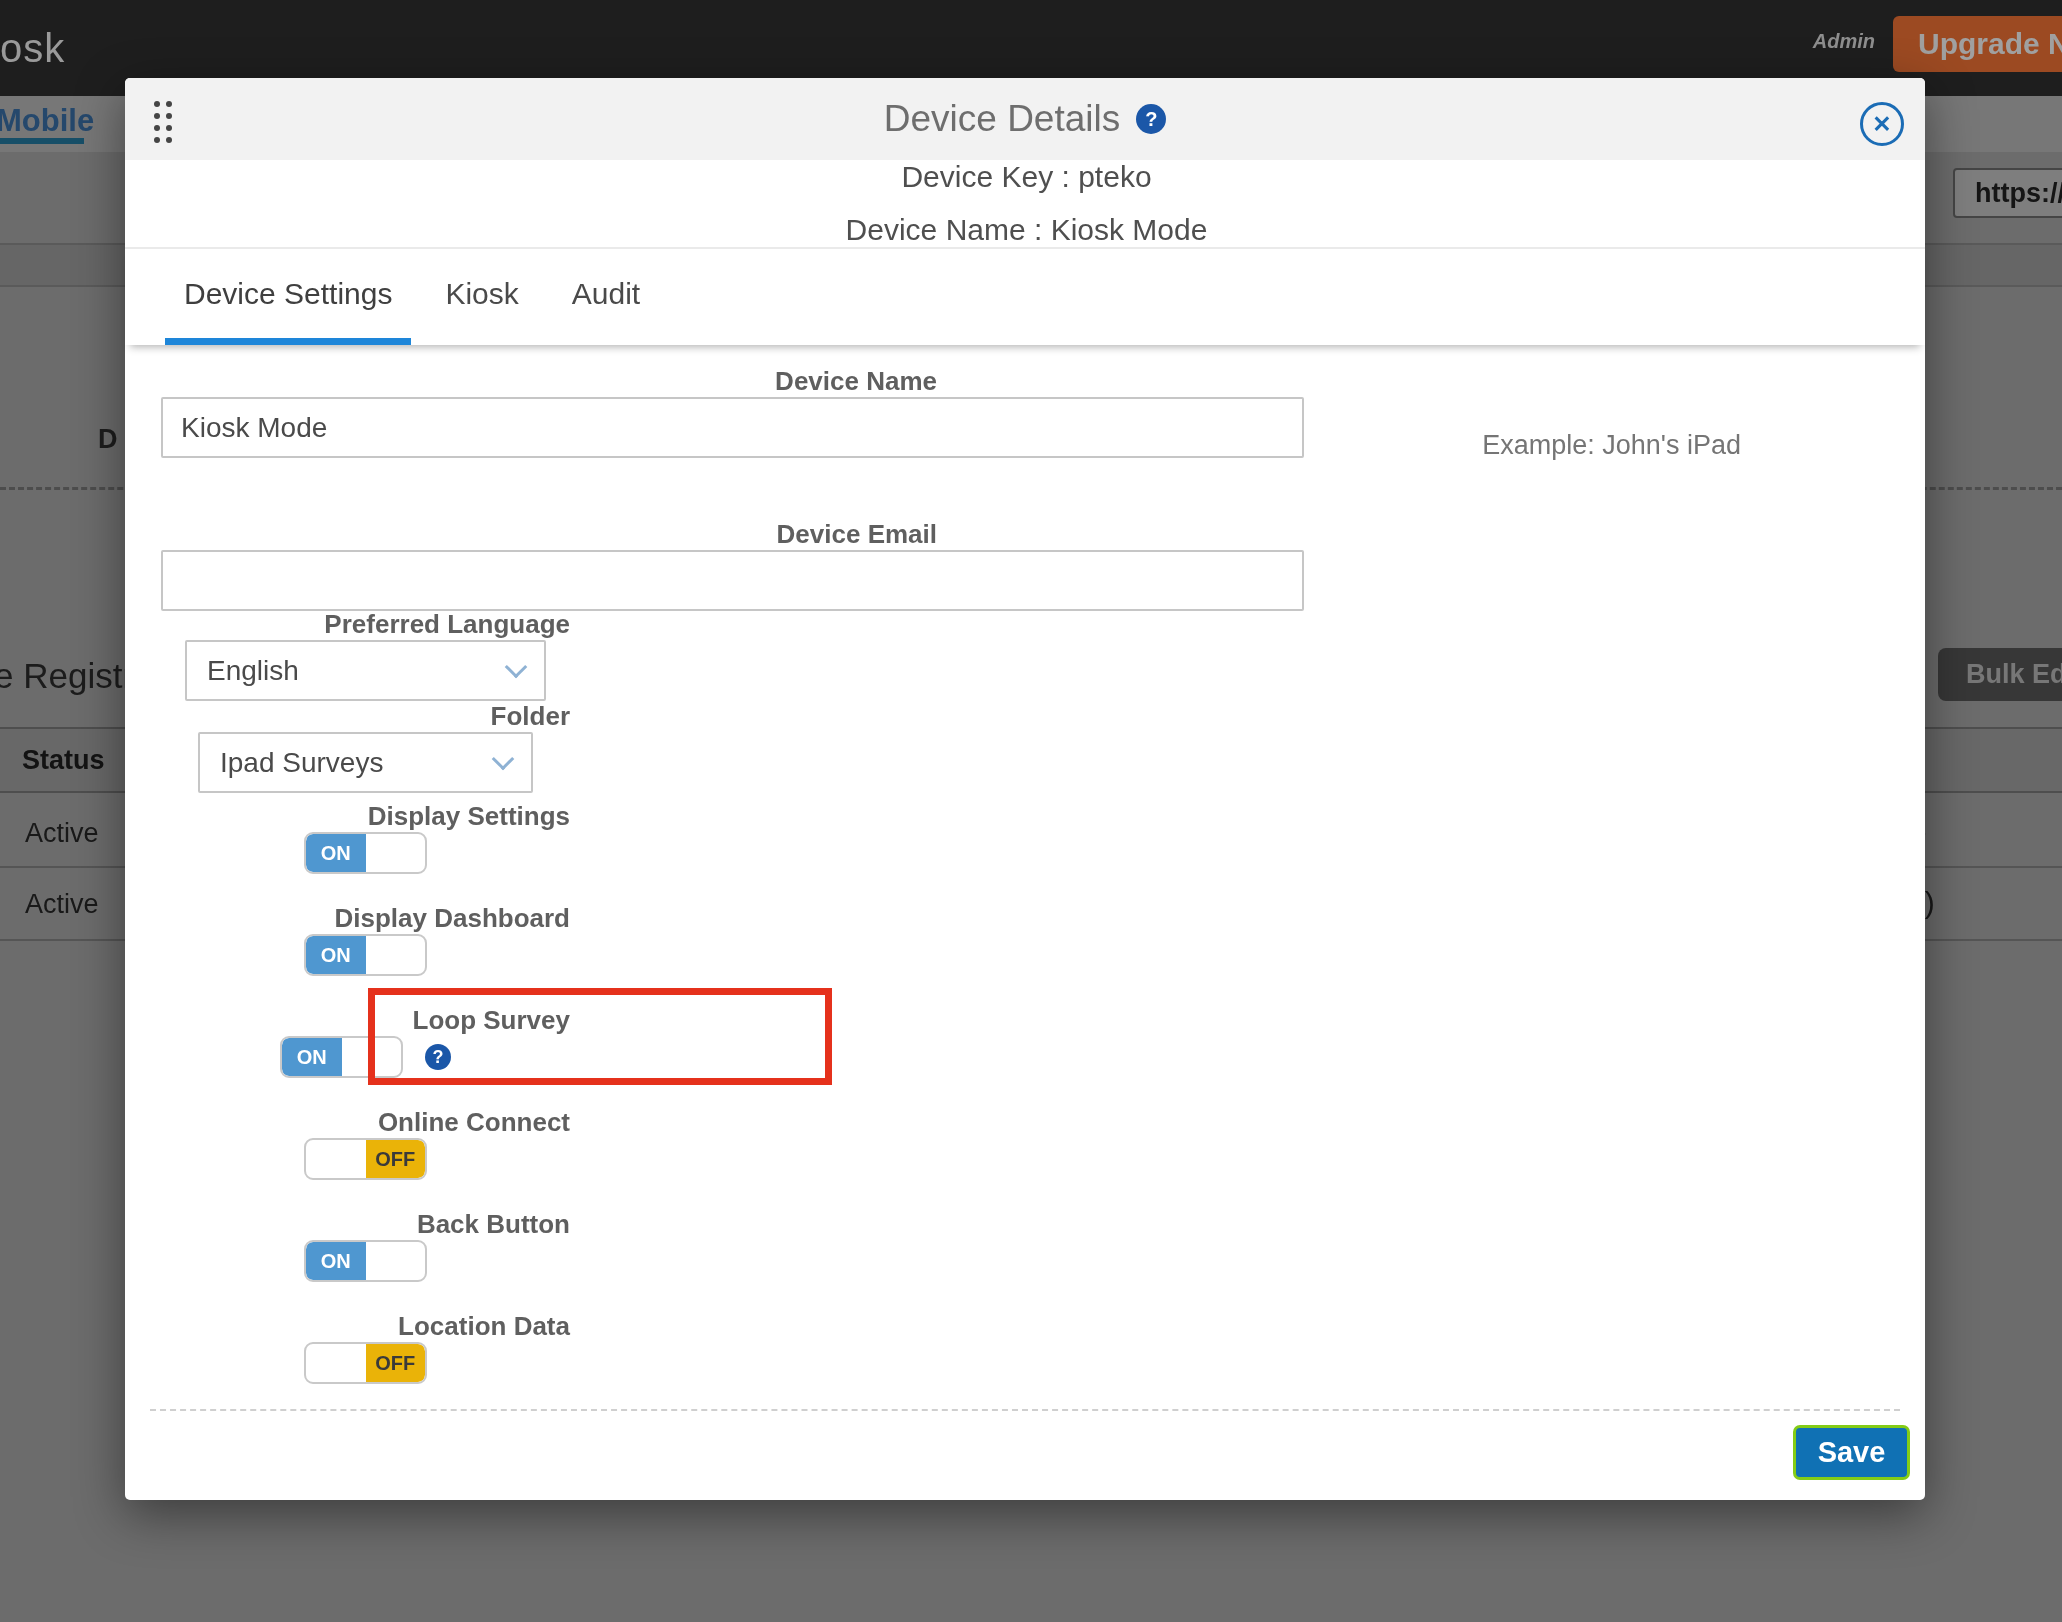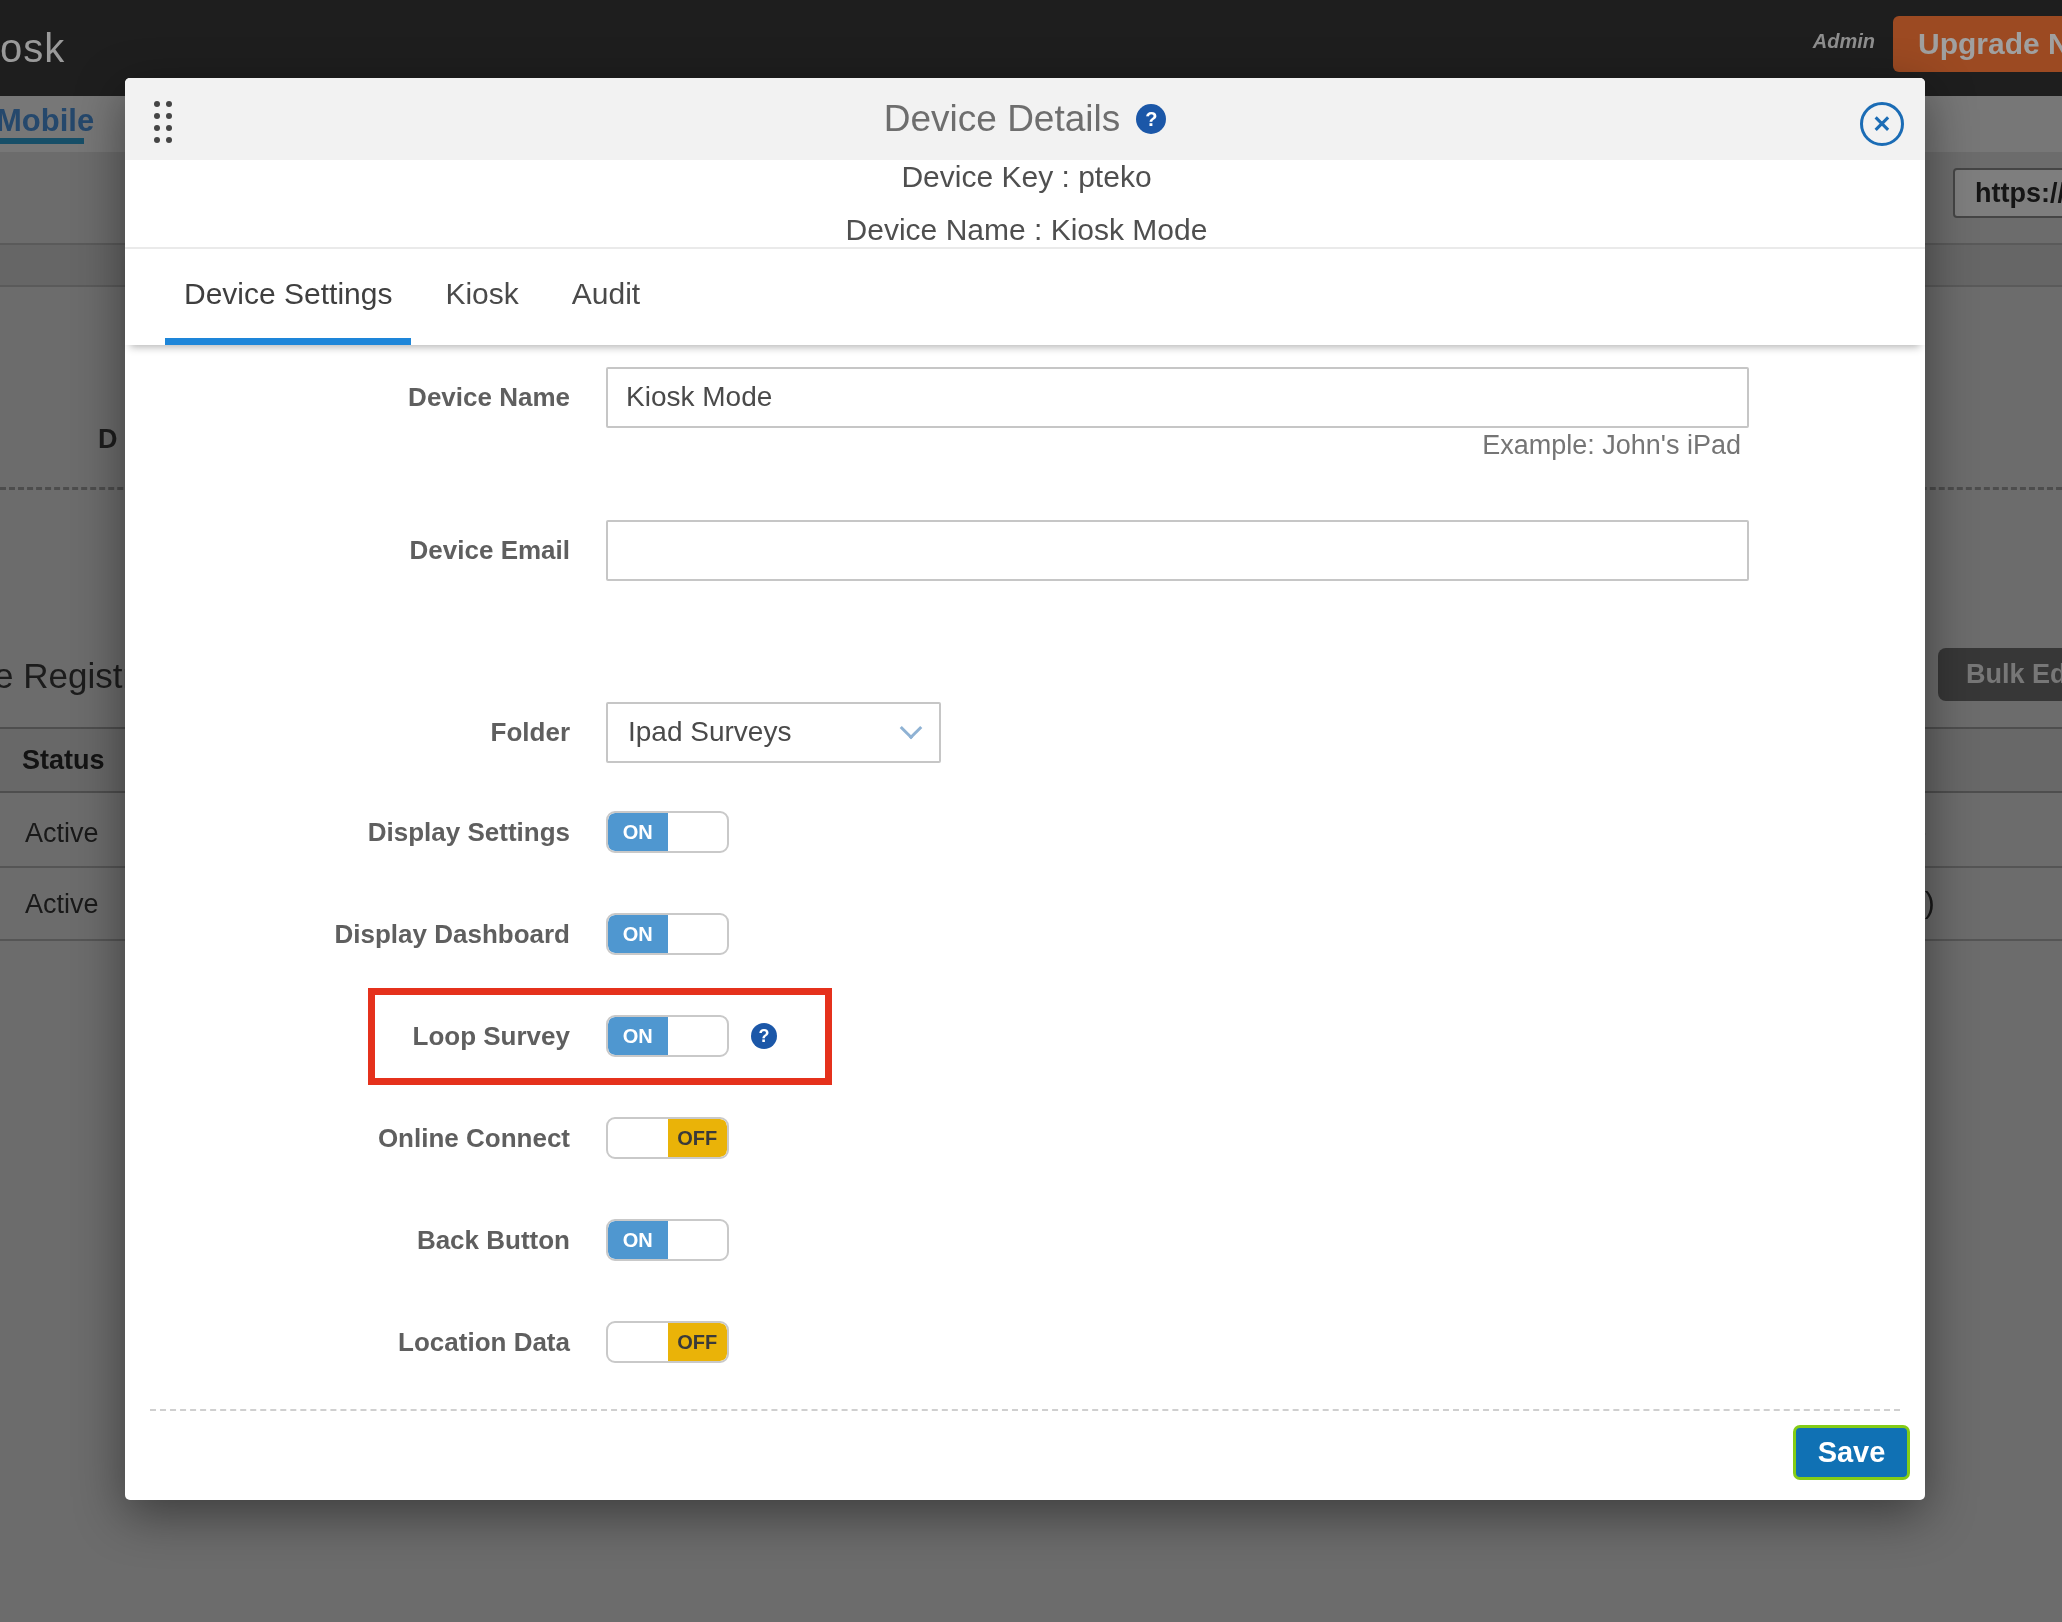--- a/index.html
+++ b/index.html
@@ -55,21 +55,21 @@
            background:transparent; cursor:pointer; }
   .m-sub { position:absolute; top:82px; left:0; right:0; height:89px; display:flex; align-items:center;
            justify-content:space-between; padding:0 60px 0 63px; border-bottom:2px solid #eaeaea;
            font-size:30px; color:#4f4f4f; font-weight:500;flex-direction:column; }
   .m-tabs { position:absolute; top:171px; left:0; right:0; height:96px; display:flex; column-gap:15px; padding-left:40px;
             box-shadow:0 7px 8px -5px rgba(0,0,0,0.3); background:#fff; }
   .tab { padding:0 19px; display:flex; align-items:center; font-size:30px; color:#4a4a4a; font-weight:500;
          border-bottom:7px solid transparent; cursor:pointer; }
   .tab.active { border-bottom-color:#1e86d9; color:#3f3f3f; }
 
-  .frow { position:absolute; left:0; display:flex; align-items:center; height:62px; }
+  .frow { position:absolute; left:0; display:flex; align-items:center; height:62px;flex-direction:column; }
   .flabel { width:445px; text-align:right; font-size:26px; font-weight:700; color:#5f5f5f; }
   .fctrl { margin-left:36px; display:flex; align-items:center; }
   .tinput { width:1143px; height:61px; border:2px solid #c6c6c6; border-radius:2px; font-size:28px; color:#4a4a4a;
             padding:0 18px; background:#fff; font-family:inherit; }
   .helper { position:absolute; left:473px; width:1143px; top:352px; text-align:right; font-size:27px; color:#757575; }
   .tselect { height:61px; border:2px solid #c6c6c6; border-radius:2px; display:flex; align-items:center;
              justify-content:space-between; padding:0 20px; font-size:28px; color:#4a4a4a; background:#fff; cursor:pointer; }
   .chev { width:16px; height:16px; border-right:3px solid #8fb2d4; border-bottom:3px solid #8fb2d4;
           transform:rotate(45deg); margin-top:-8px; }
   .toggle { width:123px; height:42px; border:2px solid #c9c9c9; border-radius:9px; display:flex; overflow:hidden;
@@ -154,20 +154,29 @@
     </div>
     <div class="helper">Example: John's iPad</div>
 
     <div class="frow" style="top:441px">
       <div class="flabel">Device Email</div>
       <div class="fctrl">
         <input class="tinput" value="" style="">
       </div>
     </div>
 
+    <div class="frow" style="top:531px">
+      <div class="flabel">Preferred Language</div>
+      <div class="fctrl">
+        <div class="tselect" style="width:361px">
+          <span>English</span>
+          <span class="chev"></span>
+        </div>
+      </div>
+    </div>
 
     <div class="frow" style="top:623px">
       <div class="flabel">Folder</div>
       <div class="fctrl">
         <div class="tselect" style="width:335px">
           <span>Ipad Surveys</span>
           <span class="chev"></span>
         </div>
       </div>
     </div>

